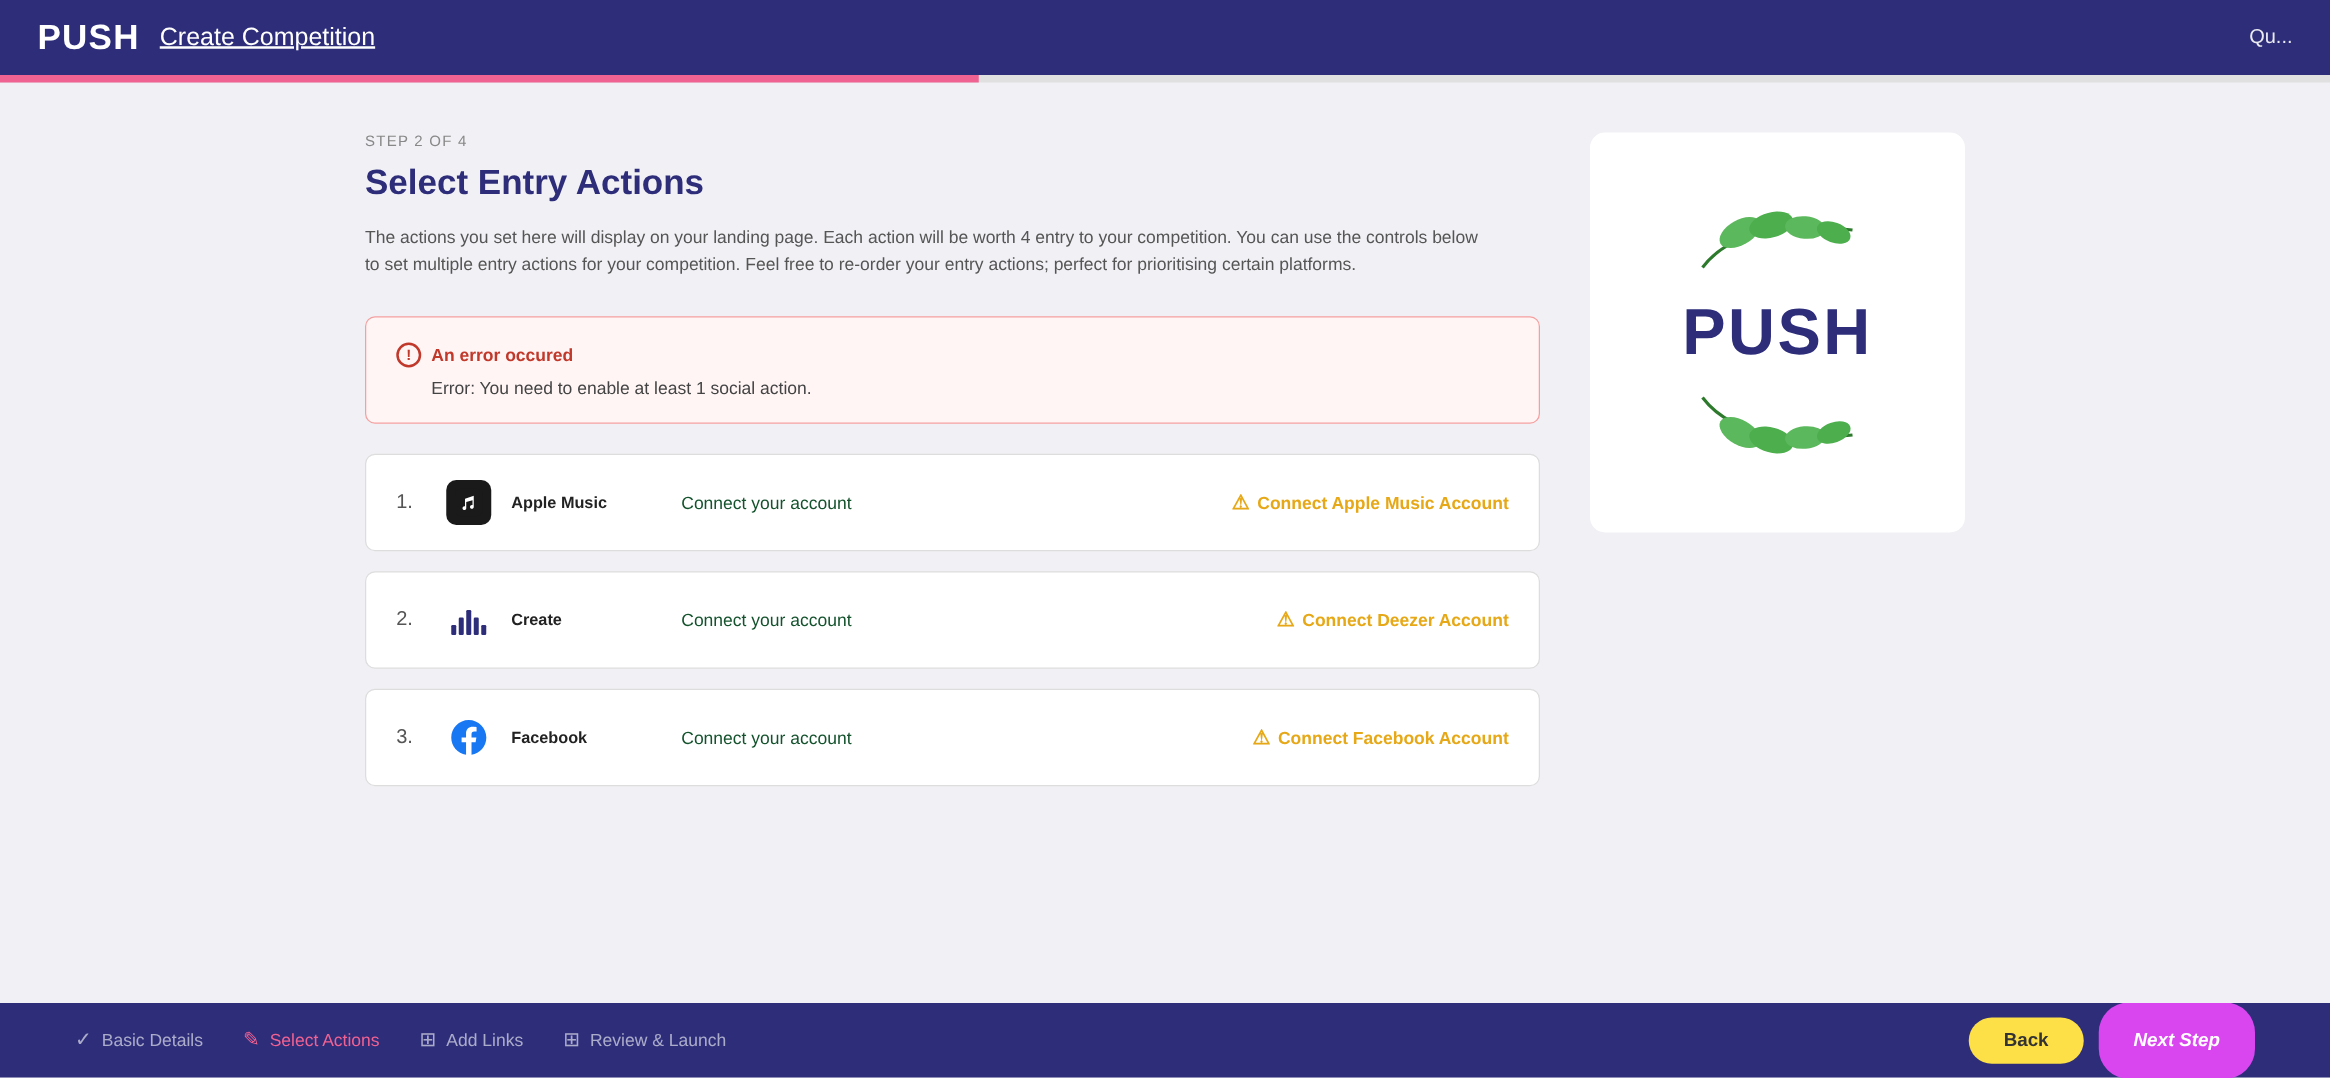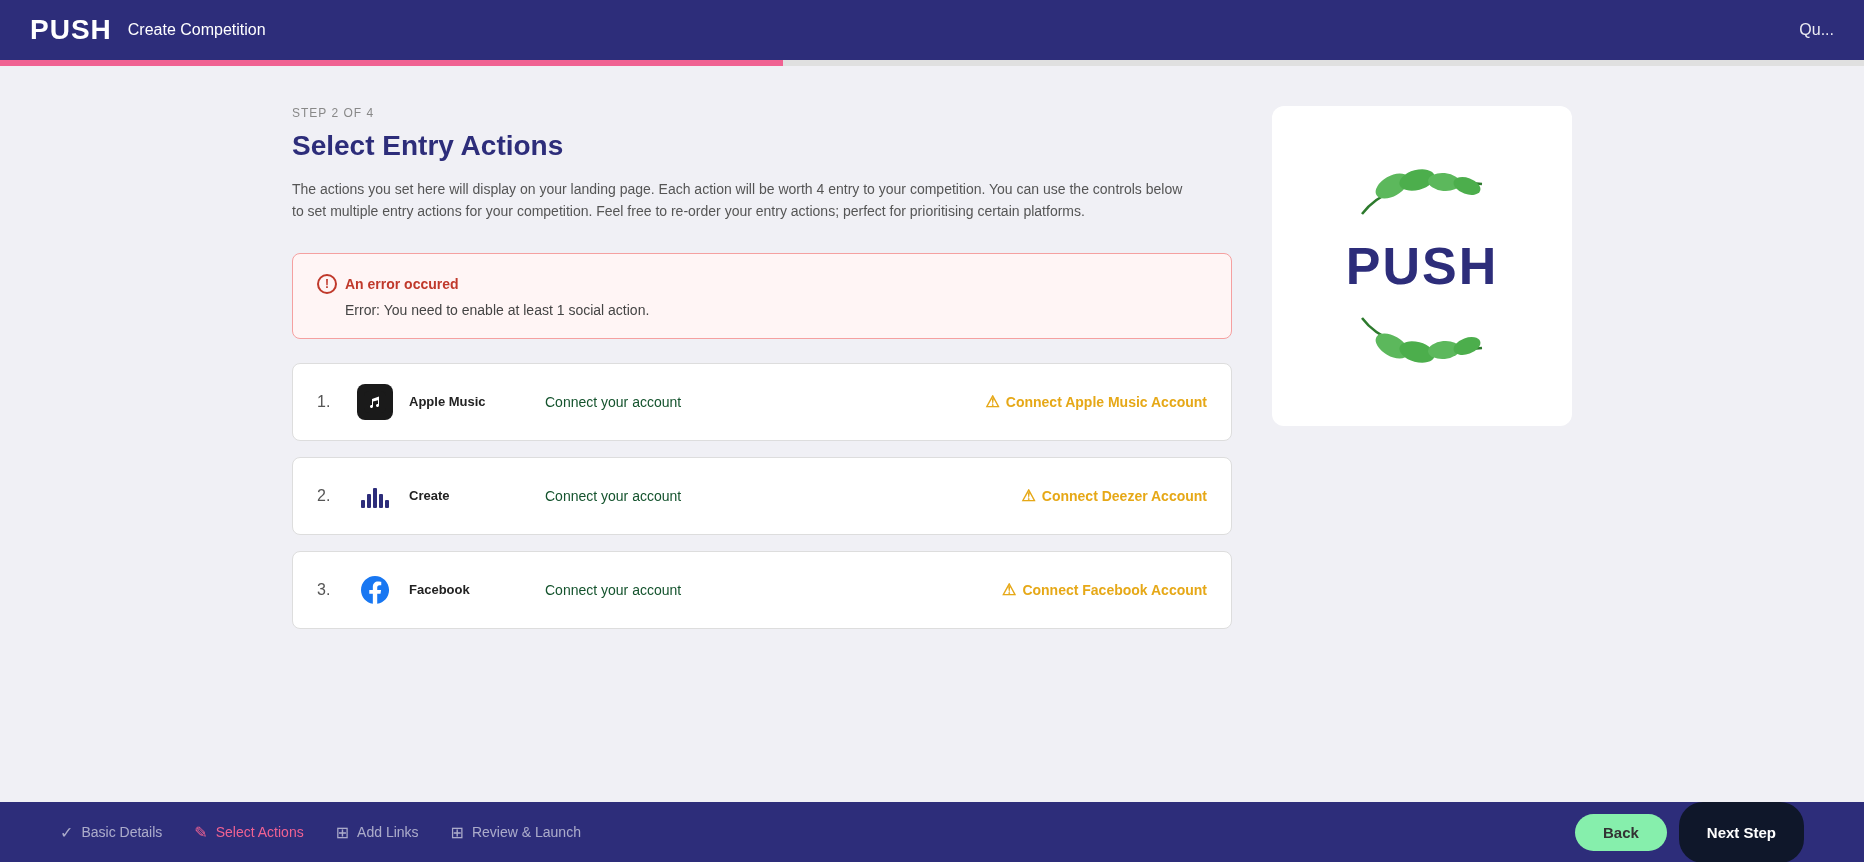--- a/index.html
+++ b/index.html
@@ -9,21 +9,21 @@
     .header {
       background: #2d2d7a;
       height: 60px;
       display: flex;
       align-items: center;
       padding: 0 30px;
       justify-content: space-between;
     }
     .header-left { display: flex; align-items: center; gap: 16px; }
     .logo-text { color: white; font-size: 28px; font-weight: 900; letter-spacing: 1px; }
-    .header-title { color: white; font-size: 16px; font-weight: 400; }
+    .header-title { color: white; font-size: 20px; font-weight: 400; text-decoration: underline; }
     .header-quit { color: white; font-size: 16px; opacity: 0.9; }
 
     
     .progress-bar-container {
       height: 6px;
       background: #e0e0e0;
       position: relative;
     }
     .progress-bar-fill {
       height: 100%;
@@ -219,38 +219,39 @@
     }
     .footer-step-icon {
       font-size: 16px;
     }
     .footer-buttons {
       display: flex;
       align-items: center;
       gap: 12px;
     }
     .btn-back {
-      background: #86efac;
+      background: #fde047;
       color: #333;
       border: none;
       border-radius: 24px;
       padding: 10px 28px;
       font-size: 15px;
       font-weight: 600;
       cursor: pointer;
     }
     .btn-next {
-      background: #0f172a;
+      background: #d946ef;
       color: white;
       border: none;
       border-radius: 24px;
       padding: 22px 28px;
       font-size: 15px;
       font-weight: 600;
       cursor: pointer;
+      font-style: italic;
     }
 
     
     .deezer-bars {
       display: flex;
       align-items: flex-end;
       gap: 2px;
       height: 24px;
     }
     .deezer-bar {

